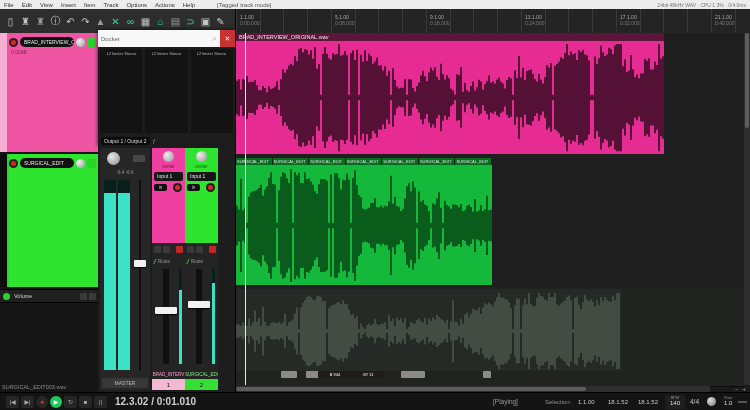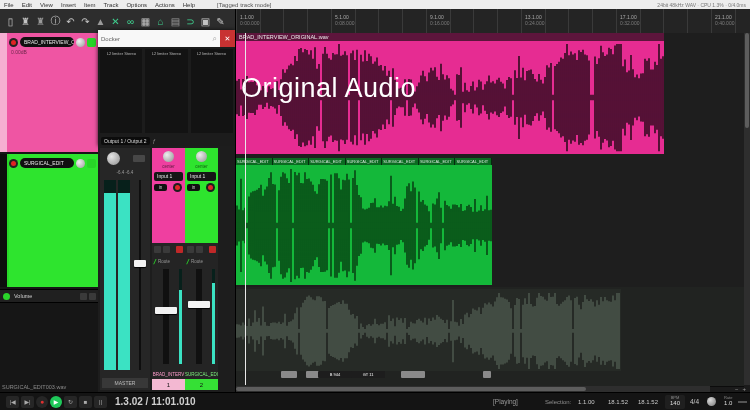--- a/index.html
+++ b/index.html
@@ -359,21 +359,20 @@
           <div style="color: rgb(125, 125, 125);">0:40.000</div>
         </div>
       </div>
 
     <div class="lane" id="lane1">
       <div id="pinkitem">
         <div class="ilabel">BRAD_INTERVIEW_ORIGINAL.wav</div>
         <svg class="wsvg" id="wave-pink" preserveAspectRatio="none" viewBox="0 0 428 110">
           <path fill="none" stroke="#17060f" stroke-width="1.4" d="M1 38.7v32.6M3 37.0v35.9M5 47.2v15.7M7 37.1v35.8M9 38.0v34.0M11 34.1v41.8M13 40.2v29.6M15 39.7v30.5M17 39.9v30.2M19 38.0v34.1M21 43.1v23.8M23 47.9v14.2M25 48.0v14.0M27 43.8v22.4M29 45.8v18.4M31 50.0v10.0M33 44.1v21.8M35 46.7v16.6M37 46.1v17.8M39 44.4v21.2M41 39.1v31.7M43 47.8v14.4M45 37.2v35.7M47 27.5v55.0M49 30.8v48.4M51 27.4v55.2M53 23.9v62.1M55 22.2v65.5M57 23.7v62.6M59 14.6v80.7M61 19.4v71.3M63 7.7v94.6M65 6.8v96.4M67 11.0v87.9M69 7.7v94.7M71 8.7v92.7M73 13.1v83.7M75 9.0v92.0M77 17.3v75.4M79 6.0v98.1M81 27.1v55.9M83 22.5v64.9M85 52.4v5.2M87 12.5v85.1M89 5.9v98.2M91 12.3v85.3M93 16.8v76.3M95 18.2v73.7M97 11.6v86.7M99 13.2v83.5M101 12.8v84.4M103 2.8v104.5M105 14.3v81.5M107 13.5v83.0M109 9.9v90.3M111 13.9v82.2M113 52.4v5.2M115 12.0v86.0M117 9.3v91.5M119 18.4v73.3M121 8.5v93.0M123 52.4v5.2M125 13.5v83.0M127 19.9v70.2M129 9.0v91.9M131 19.5v71.1M133 12.4v85.3M135 14.9v80.3M137 22.2v65.5M139 19.9v70.1M141 16.1v77.8M143 24.2v61.6M145 23.4v63.2M147 28.6v52.8M149 24.3v61.4M151 33.8v42.5M153 29.0v52.1M155 52.4v5.2M157 26.5v57.0M159 37.8v34.3M161 44.4v21.1M163 46.3v17.4M165 45.4v19.2M167 45.5v19.0M169 37.2v35.5M171 52.4v5.2M173 36.9v36.1M175 37.5v35.0M177 45.5v19.0M179 49.2v11.6M181 44.0v22.0M183 40.4v29.3M185 33.6v42.8M187 28.9v52.2M189 34.2v41.6M191 39.1v31.9M193 30.7v48.6M195 26.0v58.1M197 28.8v52.4M199 25.5v59.0M201 34.7v40.6M203 38.0v34.0M205 22.2v65.7M207 32.4v45.3M209 37.4v35.2M211 33.4v43.3M213 36.2v37.6M215 46.5v16.9M217 48.1v13.7M219 52.4v5.2M221 32.3v45.4M223 33.1v43.8M225 25.6v58.8M227 49.5v11.0M229 40.6v28.7M231 47.9v14.2M233 49.4v11.1M235 43.9v22.3M237 39.5v31.0M239 48.1v13.8M241 45.1v19.7M243 37.6v34.7M245 39.4v31.2M247 47.4v15.1M249 42.2v25.6M251 39.1v31.9M253 33.6v42.7M255 40.5v29.0M257 39.2v31.6M259 41.4v27.3M261 37.6v34.8M263 35.8v38.3M265 39.7v30.5M267 41.3v27.3M269 46.2v17.5M271 38.0v34.1M273 35.0v40.0M275 36.2v37.6M277 52.4v5.2M279 28.5v53.0M281 36.1v37.9M283 14.6v80.7M285 35.5v39.0M287 26.1v57.9M289 38.2v33.7M291 29.1v51.9M293 28.4v53.2M295 27.7v54.6M297 32.1v45.8M299 36.9v36.2M301 39.5v30.9M303 32.2v45.5M305 37.8v34.4M307 41.4v27.2M309 35.0v39.9M311 23.7v62.7M313 25.8v58.4M315 21.5v66.9M317 52.4v5.2M319 24.3v61.5M321 22.3v65.3M323 20.3v69.4M325 16.0v77.9M327 17.3v75.4M329 11.8v86.5M331 2.8v104.5M333 13.8v82.4M335 10.1v89.9M337 13.1v83.8M339 11.9v86.1M341 18.4v73.1M343 9.0v91.9M345 10.7v88.6M347 8.5v92.9M349 13.1v83.9M351 13.9v82.3M353 18.9v72.2M355 52.4v5.2M357 52.4v5.2M359 15.1v79.9M361 22.4v65.2M363 16.8v76.4M365 4.6v100.9M367 11.0v88.0M369 14.5v81.0M371 13.2v83.6M373 6.5v96.9M375 7.8v94.5M377 12.9v84.1M379 4.4v101.1M381 2.8v104.5M383 2.8v104.5M385 2.8v104.5M387 24.6v60.9M389 18.0v74.0M391 30.3v49.4M393 28.6v52.8M395 13.7v82.6M397 27.6v54.7M399 35.3v39.5M401 32.7v44.5M403 36.3v37.3M405 31.6v46.7M407 31.5v47.1M409 17.3v75.4M411 19.2v71.5M413 16.8v76.5M415 27.7v54.6M417 27.7v54.5M419 20.2v69.6M421 23.4v63.1M423 2.8v104.5M425 17.2v75.5M427 14.9v80.2"></path>
         </svg>
-        <div id="pinkcaption">Original Audio</div>
       </div>
     </div>
 
     <div class="lane" id="lane2">
       <div id="greenitem">
         <svg class="wsvg" id="wave-green" preserveAspectRatio="none" viewBox="0 0 256 118">
           <path fill="none" stroke="#06350f" stroke-width="1.4" d="M1 39.2v39.7M3 43.2v31.6M5 12.7v92.5M7 43.8v30.3M9 41.4v35.1M11 56.2v5.6M13 30.3v57.5M15 26.2v65.5M17 25.0v67.9M19 24.6v68.8M21 23.5v71.0M23 21.9v74.1M25 18.6v80.8M27 29.5v58.9M29 23.3v71.3M31 20.3v77.3M33 12.0v94.0M35 6.1v105.8M37 17.8v82.5M39 18.3v81.5M41 56.2v5.6M43 24.1v69.8M45 10.7v96.6M47 6.2v105.5M49 7.4v103.1M51 12.2v93.5M53 16.8v84.5M55 3.0v112.1M57 56.2v5.6M59 5.9v106.3M61 9.2v99.7M63 6.6v104.7M65 16.9v84.2M67 17.1v83.9M69 6.2v105.5M71 12.8v92.4M73 12.3v93.5M75 15.3v87.5M77 18.6v80.9M79 25.0v68.1M81 27.6v62.8M83 18.0v82.1M85 12.8v92.4M87 13.0v92.0M89 13.1v91.7M91 14.6v88.7M93 56.2v5.6M95 8.4v101.2M97 56.2v5.6M99 7.2v103.6M101 7.1v103.7M103 12.2v93.6M105 23.2v71.7M107 13.6v90.8M109 14.2v89.5M111 7.8v102.4M113 13.3v91.4M115 56.2v5.6M117 11.9v94.2M119 4.2v109.6M121 18.9v80.1M123 28.8v60.4M125 31.1v55.8M127 42.1v33.8M129 43.1v31.8M131 42.3v33.3M133 41.4v35.3M135 36.8v44.3M137 36.4v45.2M139 32.1v53.9M141 40.8v36.3M143 40.8v36.5M145 39.2v39.7M147 41.2v35.6M149 39.4v39.1M151 39.8v38.5M153 34.9v48.3M155 9.7v98.6M157 37.4v43.2M159 30.5v57.0M161 39.7v38.5M163 40.3v37.4M165 44.6v28.7M167 42.4v33.3M169 32.2v53.6M171 20.1v77.7M173 17.2v83.6M175 25.0v67.9M177 15.3v87.4M179 21.4v75.1M181 56.2v5.6M183 25.4v67.1M185 35.5v47.0M187 33.7v50.7M189 38.1v41.7M191 39.5v38.9M193 44.8v28.3M195 56.2v5.6M197 37.3v43.4M199 38.1v41.8M201 32.3v53.3M203 26.0v66.1M205 41.5v35.0M207 56.2v5.6M209 34.5v49.1M211 38.7v40.5M213 39.9v38.2M215 42.5v33.0M217 38.2v41.6M219 38.1v41.8M221 38.7v40.6M223 40.8v36.5M225 37.6v42.8M227 44.6v28.9M229 43.9v30.2M231 39.7v38.6M233 38.5v41.0M235 40.7v36.6M237 45.4v27.2M239 32.7v52.5M241 45.3v27.4M243 44.1v29.8M245 38.8v40.4M247 44.7v28.6M249 42.9v32.3M251 29.6v58.7M253 44.0v30.1M255 43.5v31.1"></path>
         </svg>
         <div id="gsegs">
             <span class="gseg">SURGICAL_EDIT</span>
@@ -419,21 +418,21 @@
   <div id="transport">
     <span id="tbtns" style="display:flex;align-items:center;margin-left:4px;">
         <span class="tbtn" id="tbtn-go-start">|◀</span>
         <span class="tbtn" id="tbtn-go-end">▶|</span>
         <span class="tbtn round" id="tbtn-record">●</span>
         <span class="tbtn round" id="tbtn-play">▶</span>
         <span class="tbtn" id="tbtn-repeat">↻</span>
         <span class="tbtn" id="tbtn-stop">■</span>
         <span class="tbtn" id="tbtn-pause">||</span>
       </span>
-    <span id="ttime">1.3.02 / 11:01.010</span>
+    <span id="ttime">12.3.02 / 0:01.010</span>
     <span id="tstatus" class="tsel">[Playing]</span>
     <span id="sel-label" class="tsel">Selection:</span>
     <span id="sel-a" class="tsel">1.1.00</span>
     <span id="sel-b" class="tsel">18.1.52</span>
     <span id="sel-c" class="tsel">18.1.52</span>
     <span id="bpmbox">
       <div class="l1">BPM</div>
       <div class="l2">140</div>
     </span>
     <span id="timesig" class="tsel">4/4</span>

